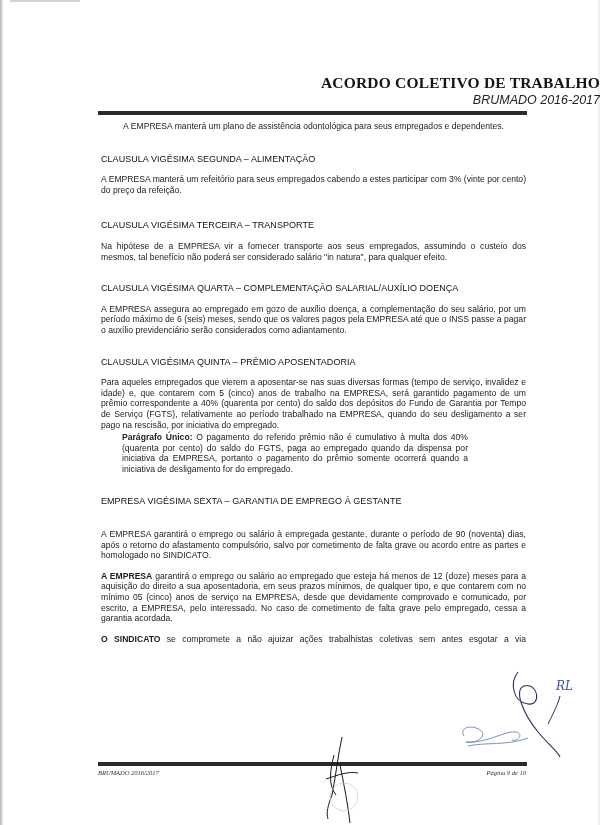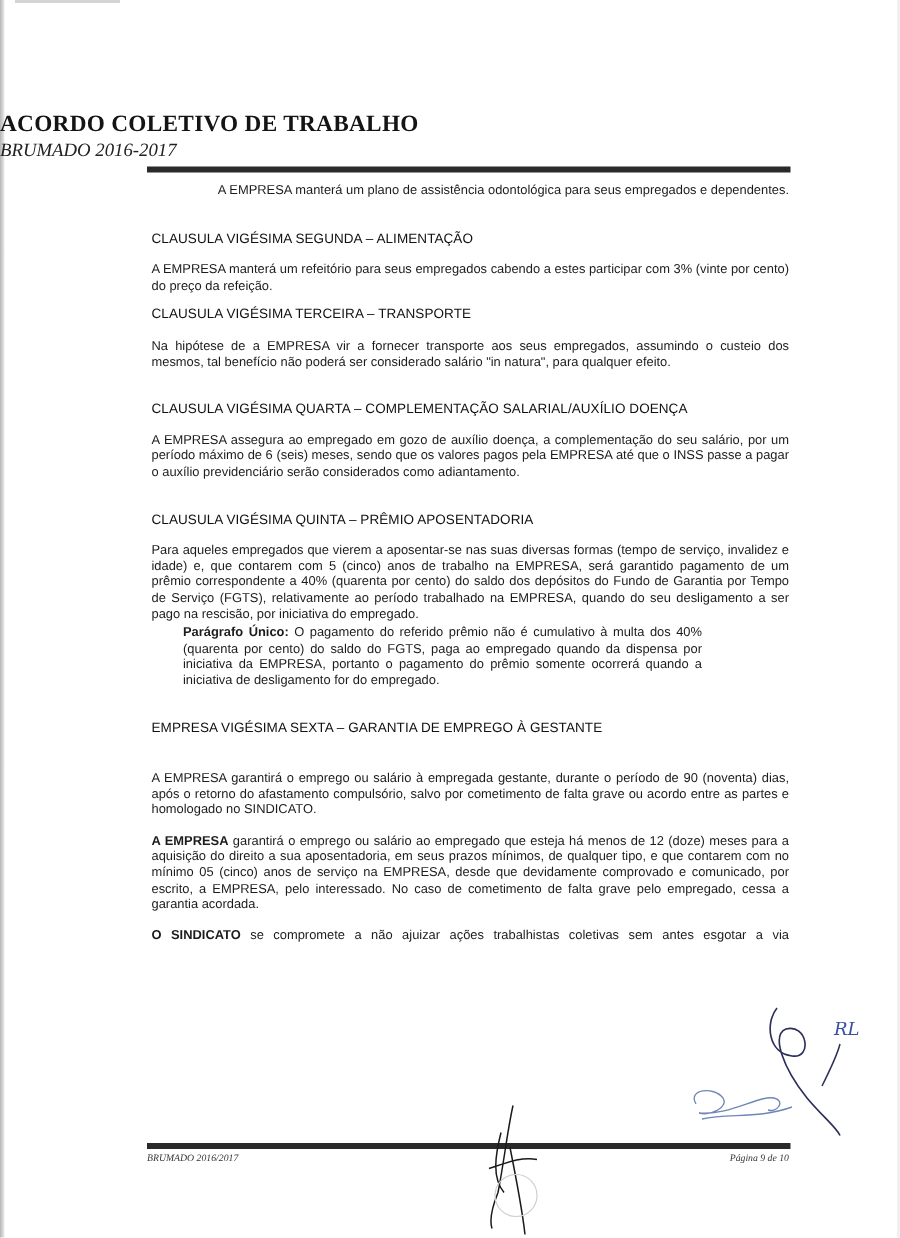--- a/index.html
+++ b/index.html
@@ -16,43 +16,43 @@
   }
   .right-edge {
     position: absolute; right: 0; top: 0; width: 2px; height: 825px;
     background: #f0f0f0;
   }
   .top-edge {
     position: absolute; left: 10px; top: 0; width: 70px; height: 2px;
     background: #d4d4d4;
   }
   .header {
-    position: absolute; left: 0; top: 74px; width: 600px; text-align: left;
+    position: absolute; left: 0; top: 74px; width: 600px; text-align: right;
   }
   .title {
     font-family: "Liberation Serif", serif;
     font-weight: bold; font-size: 15.5px; letter-spacing: 0.2px;
     color: #141414;
   }
   .subtitle {
-    font-family: Liberation Serif, serif;
+    font-family: Liberation Sans, sans-serif;
     font-style: italic; font-size: 12.5px; margin-top: 1px; color: #222;
   }
   .rule {
     position: absolute; left: 98px; width: 429px; height: 4px;
     background: #2a2a2a;
   }
   .rule.top { top: 111px; }
   .rule.bottom { top: 762px; }
   .content {
     position: absolute; left: 101px; top: 121px; width: 425px;
     font-size: 8.6px; line-height: 10.6px; color: #1c1c1c;
   }
   .content p { margin: 0; text-align: justify; }
-  .content .intro { text-align: right; }
+  .content .intro { text-align: center; }
   .clause-title {
     font-weight: normal; font-size: 9px; color: #111; letter-spacing: 0.05px;
   }
   .indent { margin-left: 21px !important; width: 346px; }
   .footer-left {
     position: absolute; left: 98px; top: 769px;
     font-family: "Liberation Serif", serif; font-style: italic;
     font-size: 6.5px; color: #333;
   }
   .footer-right {
@@ -74,21 +74,21 @@
   <div class="subtitle">BRUMADO 2016-2017</div>
 </div>
 <div class="rule top"></div>
 
 <div class="content">
   <p class="intro">A EMPRESA manterá um plano de assistência odontológica para seus empregados e dependentes.</p>
 
   <div class="clause-title" style="margin-top:22px">CLAUSULA VIGÉSIMA SEGUNDA – ALIMENTAÇÃO</div>
   <p style="margin-top:10px">A EMPRESA manterá um refeitório para seus empregados cabendo a estes participar com 3% (vinte por cento) do preço da refeição.</p>
 
-  <div class="clause-title" style="margin-top:9px">CLAUSULA VIGÉSIMA TERCEIRA – TRANSPORTE</div>
+  <div class="clause-title" style="margin-top:25px">CLAUSULA VIGÉSIMA TERCEIRA – TRANSPORTE</div>
   <p style="margin-top:10px">Na hipótese de a EMPRESA vir a fornecer transporte aos seus empregados, assumindo o custeio dos mesmos, tal benefício não poderá ser considerado salário "in natura", para qualquer efeito.</p>
 
   <div class="clause-title" style="margin-top:21px">CLAUSULA VIGÉSIMA QUARTA – COMPLEMENTAÇÃO SALARIAL/AUXÍLIO DOENÇA</div>
   <p style="margin-top:10px">A EMPRESA assegura ao empregado em gozo de auxílio doença, a complementação do seu salário, por um período máximo de 6 (seis) meses, sendo que os valores pagos pela EMPRESA até que o INSS passe a pagar o auxílio previdenciário serão considerados como adiantamento.</p>
 
   <div class="clause-title" style="margin-top:21px">CLAUSULA VIGÉSIMA QUINTA – PRÊMIO APOSENTADORIA</div>
   <p style="margin-top:10px">Para aqueles empregados que vierem a aposentar-se nas suas diversas formas (tempo de serviço, invalidez e idade) e, que contarem com 5 (cinco) anos de trabalho na EMPRESA, será garantido pagamento de um prêmio correspondente a 40% (quarenta por cento) do saldo dos depósitos do Fundo de Garantia por Tempo de Serviço (FGTS), relativamente ao período trabalhado na EMPRESA, quando do seu desligamento a ser pago na rescisão, por iniciativa do empregado.</p>
   <p class="indent" style="margin-top:2px"><b>Parágrafo Único:</b><span> O pagamento do referido prêmio não é cumulativo à multa dos 40% (quarenta por cento) do saldo do FGTS, paga ao empregado quando da dispensa por iniciativa da EMPRESA, portanto o pagamento do prêmio somente ocorrerá quando a iniciativa de desligamento for do empregado.</span></p>
 
   <div class="clause-title" style="margin-top:22px">EMPRESA VIGÉSIMA SEXTA – GARANTIA DE EMPREGO À GESTANTE</div>

